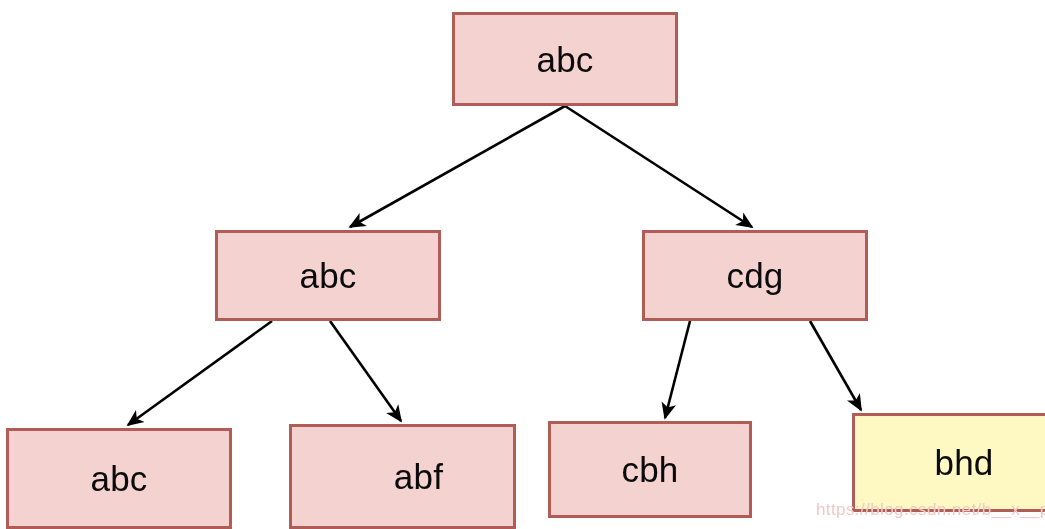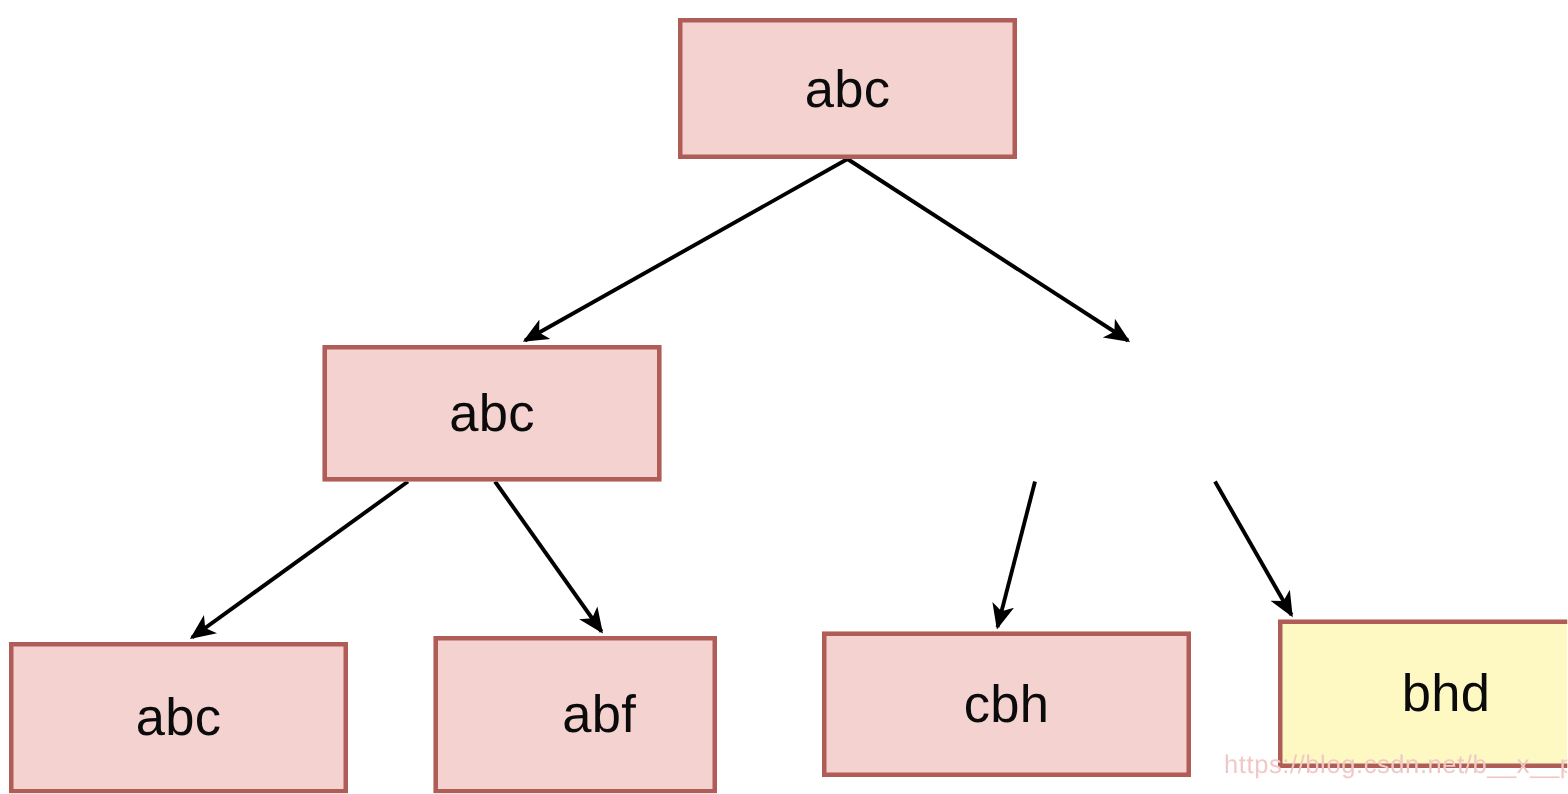--- a/index.html
+++ b/index.html
@@ -75,30 +75,33 @@
   </svg>
 
   <div class="node" style="left: 452px; top: 12px; width: 226px; height: 94px; background: rgb(244, 210, 208); border-color: rgb(176, 92, 87); color: rgb(11, 11, 11);">
     <span class="node-label">abc</span>
   </div>
 
   <div class="node" style="left: 215px; top: 230px; width: 226px; height: 91px; background: rgb(244, 210, 208); border-color: rgb(176, 92, 87); color: rgb(11, 11, 11);">
     <span class="node-label">abc</span>
   </div>
 
+  <div class="node" style="left: 642px; top: 230px; width: 226px; height: 91px; background: rgb(244, 210, 208); border-color: rgb(176, 92, 87); color: rgb(11, 11, 11);">
+    <span class="node-label">cdg</span>
+  </div>
 
   <div class="node" style="left: 6px; top: 428px; width: 226px; height: 101px; background: rgb(244, 210, 208); border-color: rgb(176, 92, 87); color: rgb(11, 11, 11);">
     <span class="node-label">abc</span>
   </div>
 
-  <div class="node" style="left: 289px; top: 424px; width: 189px; height: 105px; background: rgb(244, 210, 208); border-color: rgb(176, 92, 87); color: rgb(11, 11, 11); padding-left: 32px;">
+  <div class="node" style="left: 289px; top: 424px; width: 227px; height: 105px; background: rgb(244, 210, 208); border-color: rgb(176, 92, 87); color: rgb(11, 11, 11); padding-left: 32px;">
     <span class="node-label">abf</span>
   </div>
 
-  <div class="node" style="left: 548px; top: 421px; width: 246px; height: 97px; background: rgb(244, 210, 208); border-color: rgb(176, 92, 87); color: rgb(11, 11, 11);">
+  <div class="node" style="left: 548px; top: 421px; width: 204px; height: 97px; background: rgb(244, 210, 208); border-color: rgb(176, 92, 87); color: rgb(11, 11, 11);">
     <span class="node-label">cbh</span>
   </div>
 
   <div class="node" style="left: 852px; top: 413px; width: 224px; height: 99px; background: #fef9c3; border-color: rgb(176, 92, 87); color: rgb(11, 11, 11);">
     <span class="node-label">bhd</span>
   </div>
 
   <div class="watermark" style="left: 816px; top: 500px; color: rgb(240, 201, 199);">https://blog.csdn.net/b__x__p</div>
 
 </div>

